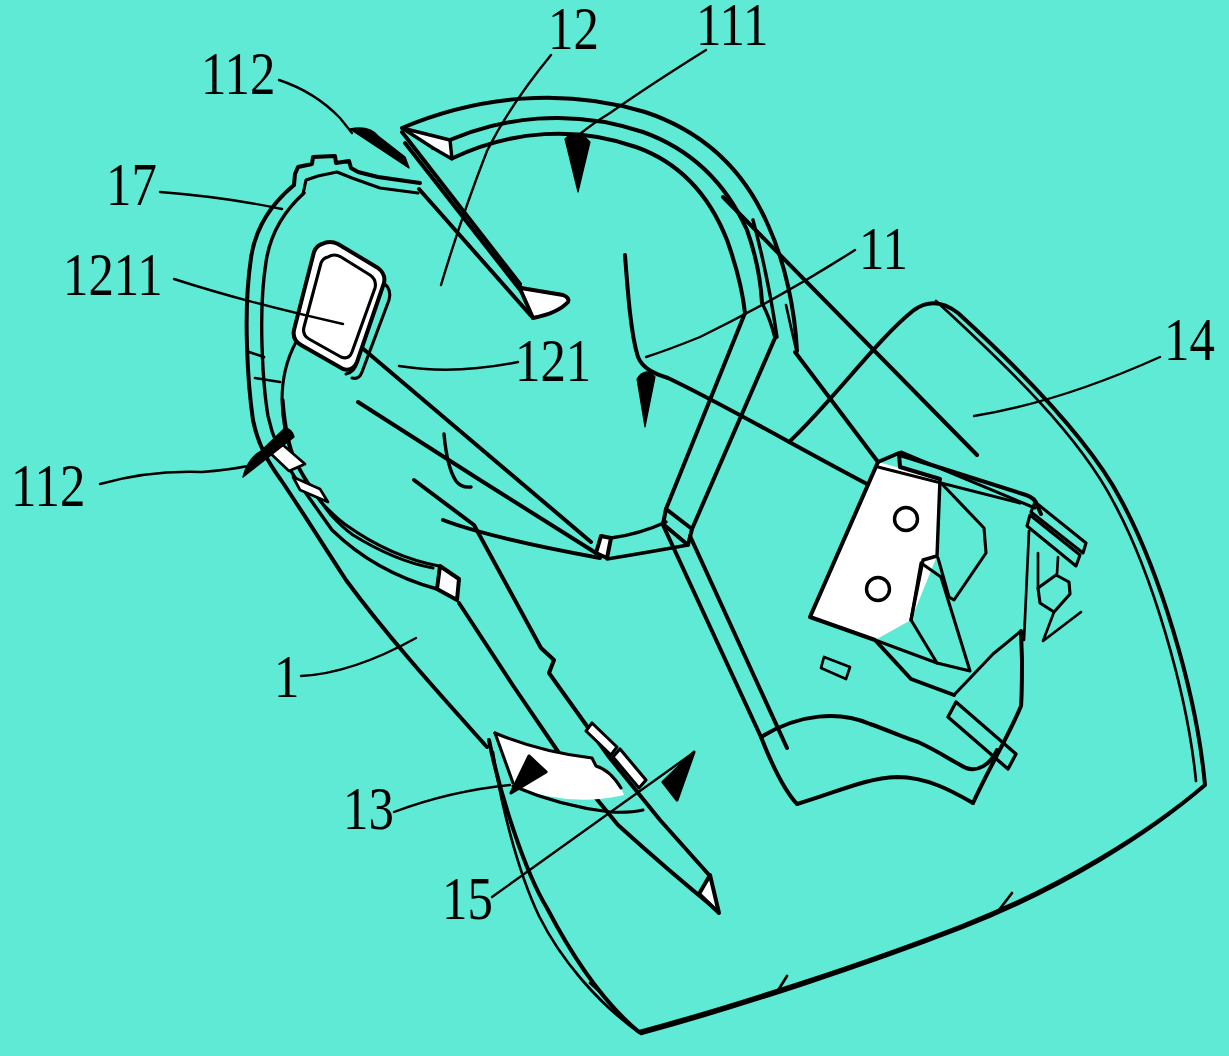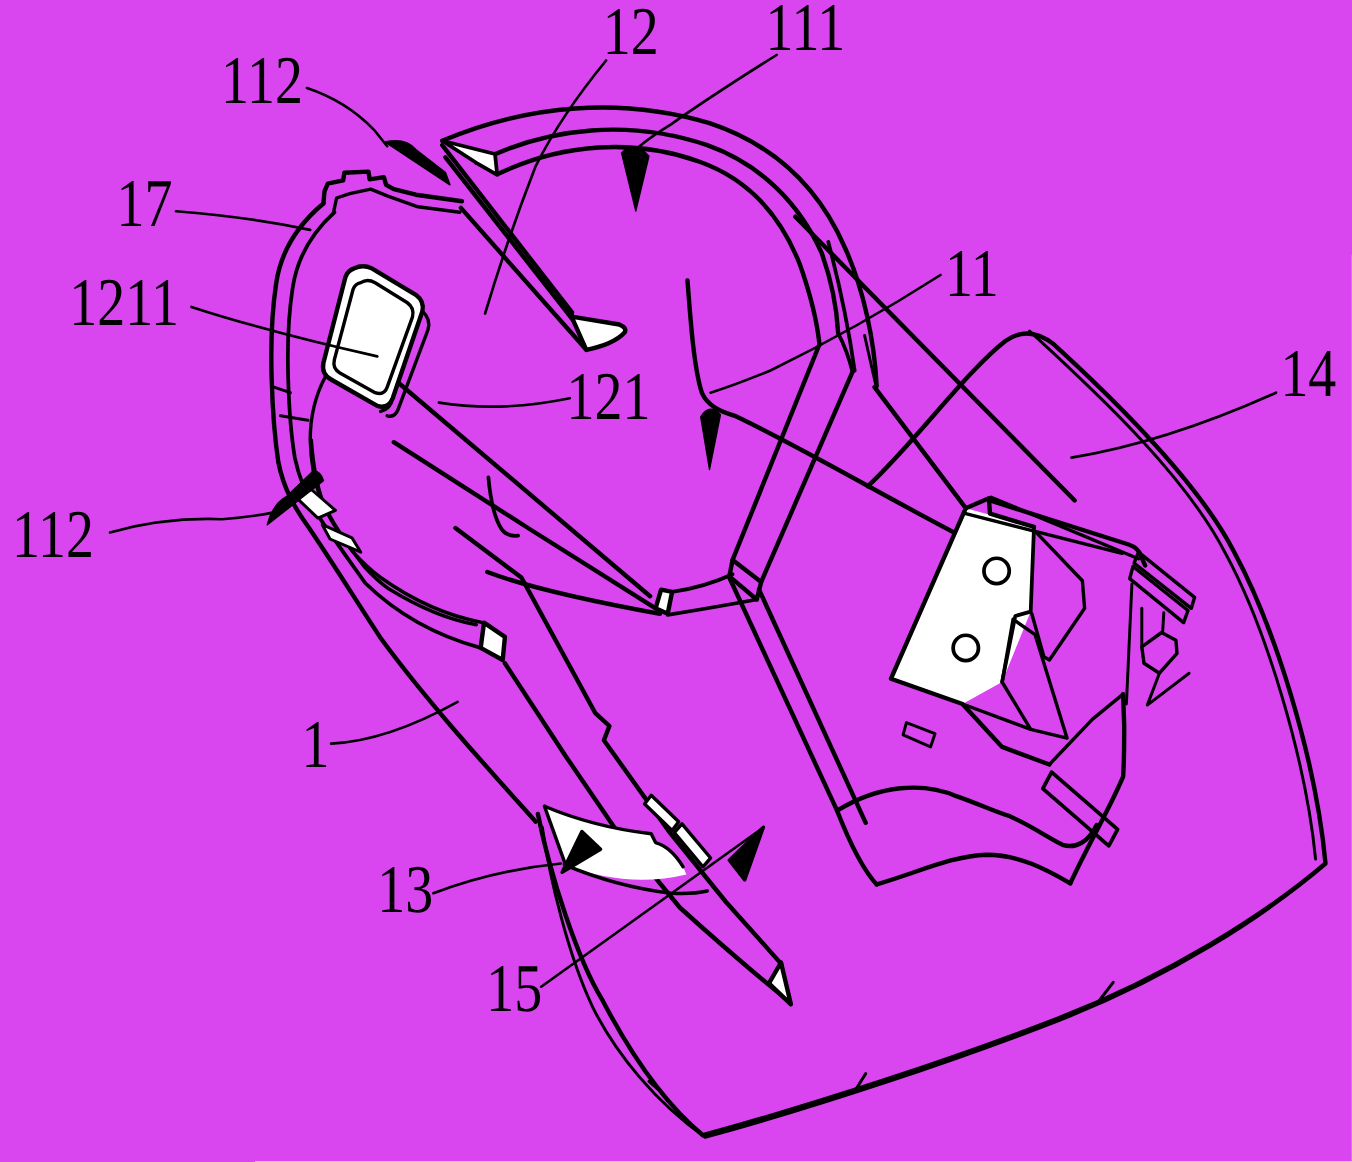--- a/index.html
+++ b/index.html
@@ -1,16 +1,16 @@
 <!DOCTYPE html>
 <html><head>
 <meta charset="utf-8">
 <style>
 html,body{margin:0;padding:0;background:#fff;}
-#wrap{width:1229px;height:1056px;position:relative;background:#d946ef;overflow:hidden;}
+#wrap{width:1229px;height:1056px;position:relative;background:#5eead4;overflow:hidden;}
 svg{position:absolute;top:0;left:0;}
 text{font-family:"Liberation Serif",serif;fill:#000;}
 </style>
 </head>
 <body>
 <div id="wrap">
 <svg width="1229" height="1056" viewBox="0 0 1229 1056">
 <g fill="none" stroke="#000" stroke-width="4" stroke-linecap="round" stroke-linejoin="round">
 
 <g id="plate">

